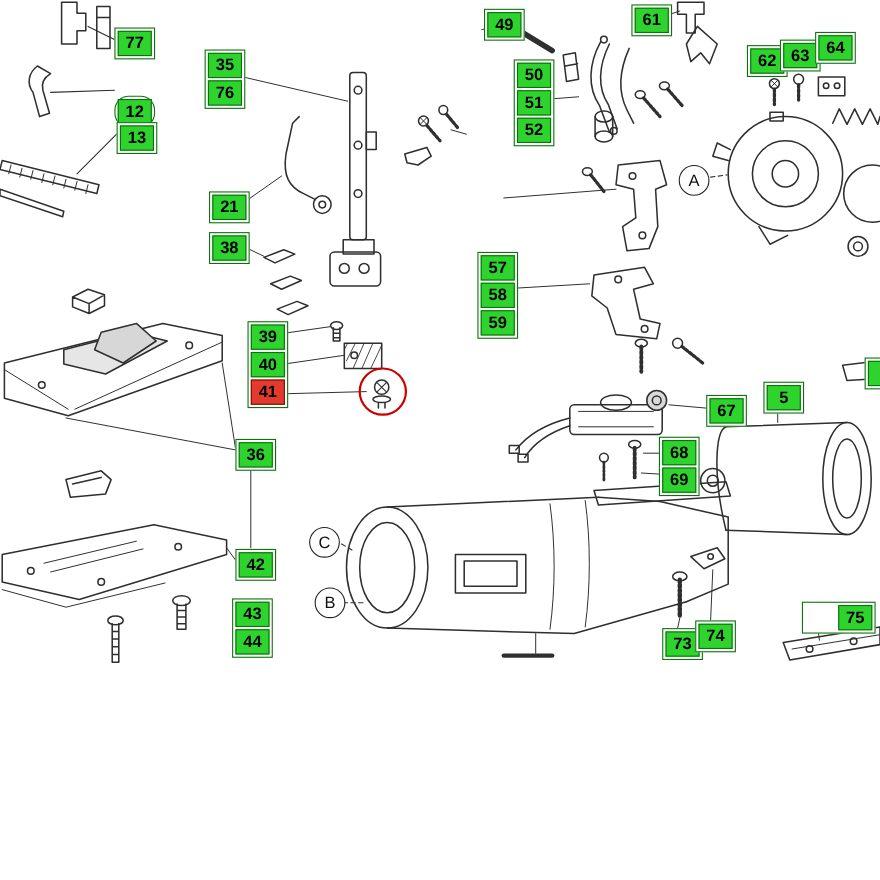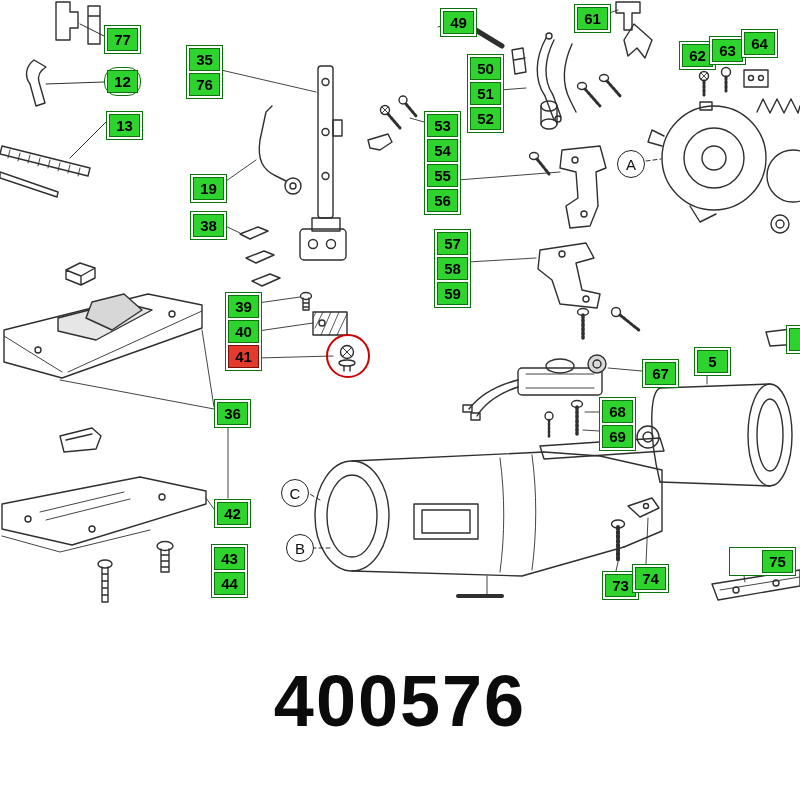--- a/index.html
+++ b/index.html
@@ -285,32 +285,32 @@
         <path d="M766,332 L800,328 L800,344 L770,346 Z"></path>
       </g>
 
     </g>
   </svg>
 
   <div id="labels" class="layer">
       <div class="label-group" style="left: 104px; top: 25px;">
         <div class="part-label">77</div>
       </div>
-      <div class="label-group" style="left: 104px; top: 67px; border-radius: 13px;">
+      <div class="label-group" style="left: 104px; top: 87px; border-radius: 13px;">
         <div class="part-label">12</div>
       </div>
       <div class="label-group" style="left: 106px; top: 111px;">
         <div class="part-label">13</div>
       </div>
       <div class="label-group" style="left: 186px; top: 45px;">
         <div class="part-label">35</div>
         <div class="part-label">76</div>
       </div>
       <div class="label-group" style="left: 190px; top: 174px;">
-        <div class="part-label">19</div>
+        <div class="part-label">21</div>
       </div>
       <div class="label-group" style="left: 190px; top: 211px;">
         <div class="part-label">38</div>
       </div>
       <div class="label-group" style="left: 225px; top: 292px; text-align: center;">
         <div class="part-label">39</div>
         <div class="part-label">40</div>
         <div class="part-label red">41</div>
       </div>
       <div class="label-group" style="left: 214px; top: 399px;">
@@ -323,26 +323,20 @@
         <div class="part-label">43</div>
         <div class="part-label">44</div>
       </div>
       <div class="label-group" style="left: 424px; top: 8px; margin-left: 16px;">
         <div class="part-label">49</div>
       </div>
       <div class="label-group" style="left: 467px; top: 54px;">
         <div class="part-label">50</div>
         <div class="part-label">51</div>
         <div class="part-label">52</div>
-      </div>
-      <div class="label-group" style="left: 424px; top: 111px;">
-        <div class="part-label">53</div>
-        <div class="part-label">54</div>
-        <div class="part-label">55</div>
-        <div class="part-label">56</div>
       </div>
       <div class="label-group" style="left: 434px; top: 229px;">
         <div class="part-label">57</div>
         <div class="part-label">58</div>
         <div class="part-label">59</div>
       </div>
       <div class="label-group" style="left: 574px; top: 4px;">
         <div class="part-label">61</div>
       </div>
       <div class="label-group" style="left: 679px; top: 41px;">
@@ -377,14 +371,13 @@
         <div class="part-label">7</div>
       </div>
     </div>
   <div id="letters" class="layer">
       <div class="letter" style="left: 617px; top: 150px;">A</div>
       <div class="letter" style="left: 281px; top: 479px;">C</div>
       <div class="letter" style="left: 286px; top: 534px;">B</div>
     </div>
   <div id="highlight" style="left: 326px; top: 334px; width: 44px; height: 44px;"></div>
 
-  <div class="part-number">400576</div>
 </div>
 
 </body></html>

